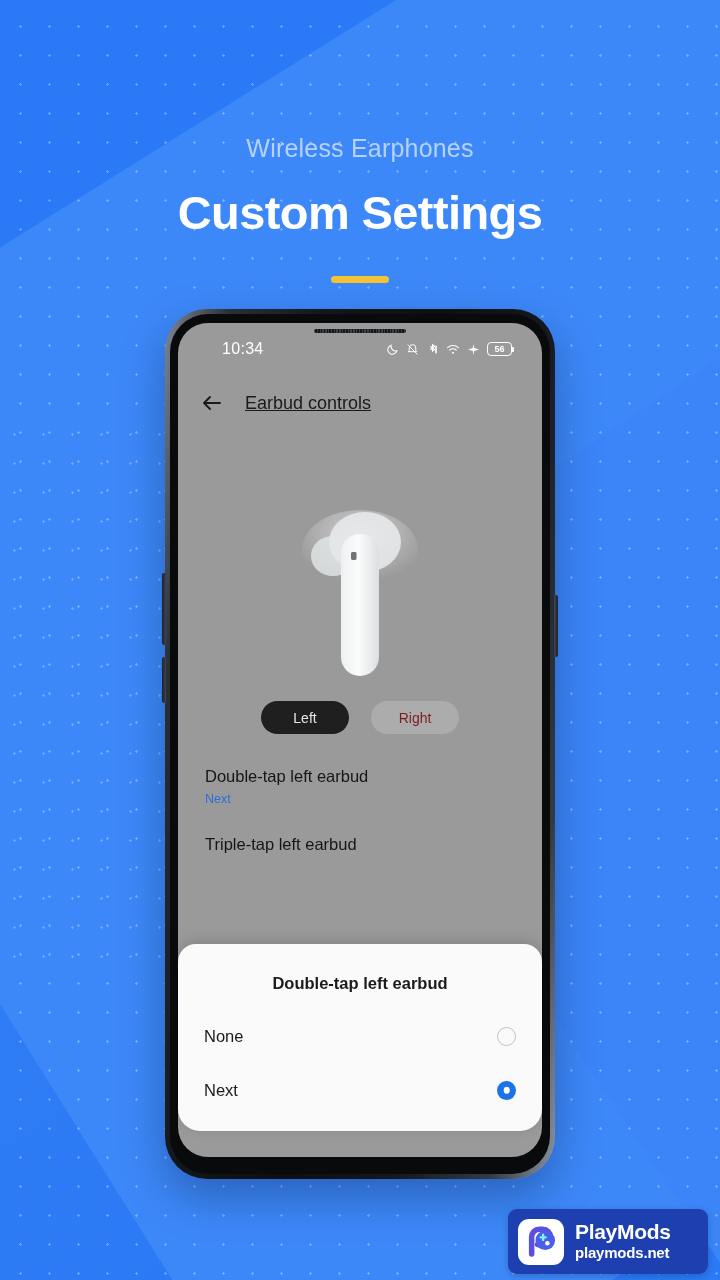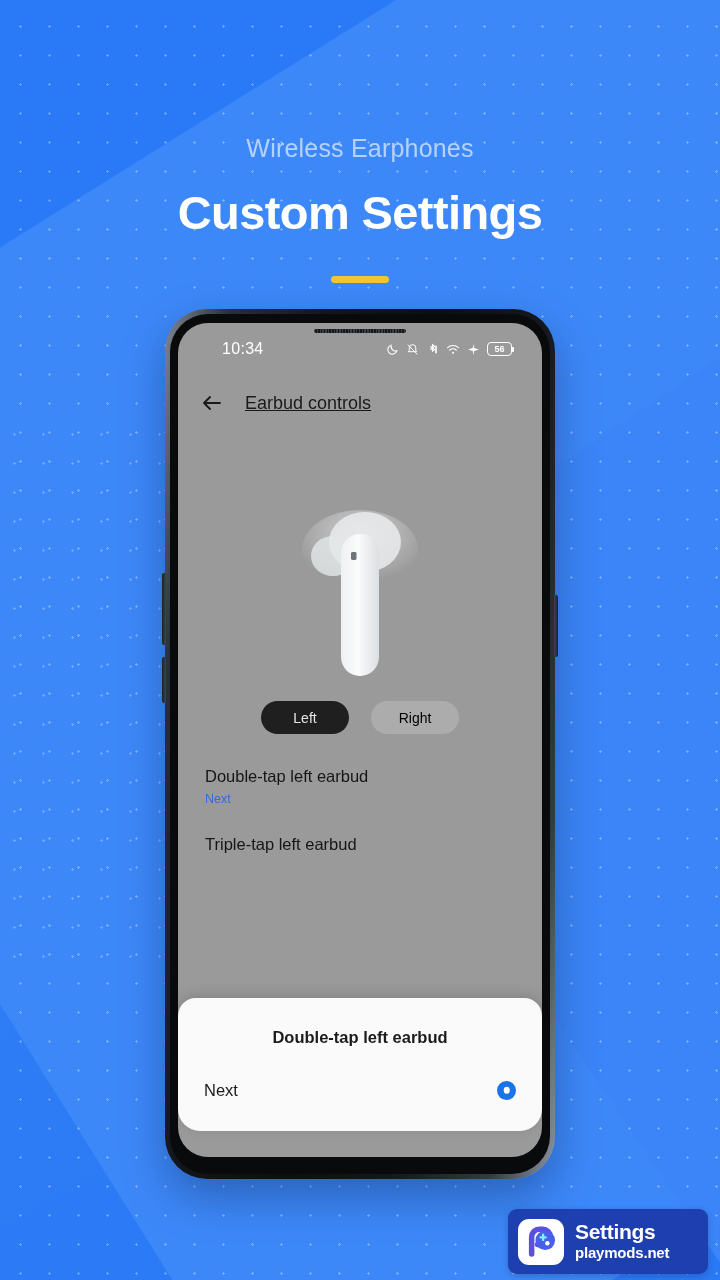--- a/index.html
+++ b/index.html
@@ -177,21 +177,21 @@
     display:flex; justify-content:center; gap:22px;
   }
   .seg {
     min-width:88px; height:33px;
     border-radius:17px;
     display:flex; align-items:center; justify-content:center;
     font-size:14px;
     padding:0 22px;
   }
   .seg.active { background:#1f1f1f; color:#e6e6e6; }
-  .seg.inactive { background:rgba(255,255,255,0.18); color:#000000; }
+  .seg.inactive { background:rgba(255,255,255,0.18); color:#7f1d1d; }
 
   #settings-list {
     position:absolute; left:0; top:442px; width:100%;
     padding:0 27px;
   }
   .setting-row { margin-bottom:27px; }
   .setting-title { font-size:16.5px; color:#161616; line-height:1.35; }
   .setting-value { font-size:12.5px; color:#2f6ddb; margin-top:5px; }
 
   
@@ -356,36 +356,40 @@
         </div>
         <div class="setting-row">
           <div class="setting-title">Triple-tap left earbud</div>
         </div>
       </div>
 
       <div id="sheet">
         <div id="sheet-title">Double-tap left earbud</div>
 
         <div class="opt-row">
+          <span class="opt-label">None</span>
+          <span class="radio"></span>
+        </div>
+        <div class="opt-row">
           <span class="opt-label">Next</span>
           <span class="radio checked"></span>
         </div>
       </div>
 
     </div>
   </div>
 </div>
 
 <div id="watermark">
   <div id="wm-tile">
     <svg width="34" height="34" viewBox="0 0 40 40">
       <path d="M9 34V14a9 9 0 0 1 9-9h4a9 9 0 0 1 0 18h-6" fill="none" stroke="#5b4fe0" stroke-width="6.5" stroke-linecap="round" stroke-linejoin="round"></path>
       <circle cx="25" cy="18" r="11.5" fill="#4a5fe8"></circle>
       <path d="M25 8a10 10 0 0 0 0 20 8 8 0 0 1 0-20z" fill="#6b7cf0"></path>
       <path d="M19.5 14.5h6M22.5 11.5v6" stroke="#7df0f5" stroke-width="2.8" stroke-linecap="round"></path>
       <circle cx="27.5" cy="21.5" r="2.6" fill="#ffffff"></circle>
     </svg>
   </div>
   <div id="wm-text">
-    <div id="wm-name">Settings</div>
+    <div id="wm-name">PlayMods</div>
     <div id="wm-url">playmods.net</div>
   </div>
 </div>
 
 </body></html>

